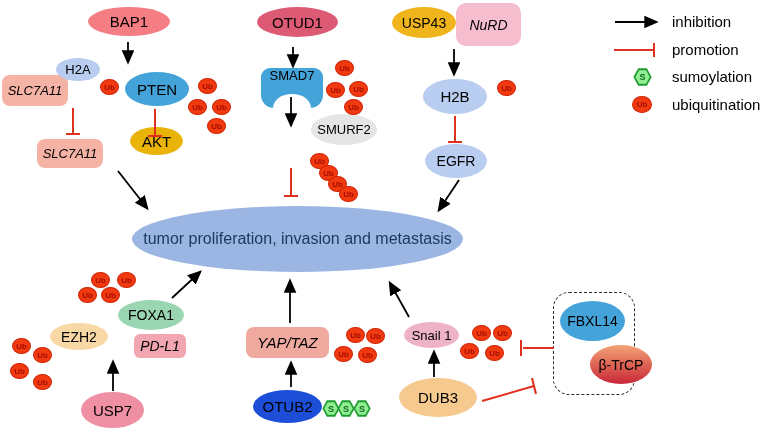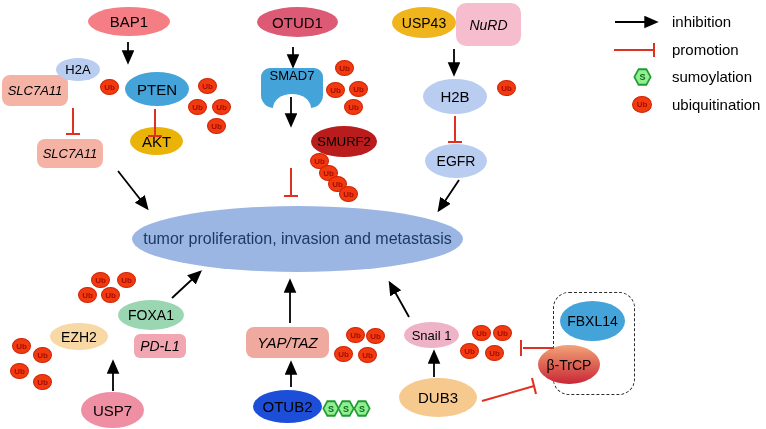--- a/index.html
+++ b/index.html
@@ -41,41 +41,41 @@
 
   <div class="node el fs15" style="left:88px;top:7px;width:82px;height:29px;background:#f57d84">BAP1</div>
   <div class="node el fs13 z3" style="left:56px;top:58px;width:44px;height:23px;background:#b9cdf0">H2A</div>
   <div class="node rr fs13" style="left:2px;top:75px;width:66px;height:31px;background:#f5b3a6">SLC7A11</div>
   <div class="node el fs15" style="left:125px;top:72px;width:64px;height:34px;background:#44a3d9">PTEN</div>
   <div class="node rr fs13" style="left:37px;top:139px;width:66px;height:29px;background:#f5b3a6">SLC7A11</div>
   <div class="node el fs15" style="left:130px;top:127px;width:53px;height:28px;background:#eab308">AKT</div>
 
   <div class="node el fs15" style="left:257px;top:7px;width:81px;height:30px;background:#dd5a74">OTUD1</div>
   <div class="node smad7 fs13" style="left:261px;top:68px;width:62px;height:40px">SMAD7</div>
-  <div class="node el fs13 z3" style="left:311px;top:126px;width:66px;height:31px;background:#b91c1c">SMURF2</div>
+  <div class="node el fs13 z3" style="left:311px;top:114px;width:66px;height:31px;background:#e5e5e5">SMURF2</div>
 
   <div class="node rr fs14" style="left:456px;top:3px;width:65px;height:43px;background:#f5bdcd;border-radius:10px">NuRD</div>
   <div class="node el fs14 z3" style="left:392px;top:7px;width:64px;height:31px;background:#f0b41c">USP43</div>
   <div class="node el fs15" style="left:423px;top:79px;width:64px;height:35px;background:#b9cdf0">H2B</div>
   <div class="node el fs14" style="left:425px;top:144px;width:62px;height:34px;background:#b9cdf0">EGFR</div>
 
   <div class="node el centerNode" style="left:132px;top:206px;width:331px;height:66px">tumor proliferation, invasion and metastasis</div>
 
   <div class="node el fs14" style="left:118px;top:300px;width:66px;height:30px;background:#9bd6b3">FOXA1</div>
   <div class="node el fs14" style="left:50px;top:323px;width:58px;height:27px;background:#f8d9a6">EZH2</div>
   <div class="node rr fs14" style="left:134px;top:334px;width:52px;height:24px;background:#f1a6b2;border-radius:6px">PD-L1</div>
   <div class="node el fs15" style="left:81px;top:392px;width:63px;height:36px;background:#ee8fa4">USP7</div>
 
   <div class="node rr fs15" style="left:246px;top:327px;width:83px;height:31px;background:#efa99e">YAP/TAZ</div>
   <div class="node el fs15" style="left:253px;top:390px;width:69px;height:33px;background:#1d4ed8">OTUB2</div>
   <div class="node el fs13" style="left:404px;top:322px;width:55px;height:26px;background:#efb3c8">Snail 1</div>
   <div class="node el fs15" style="left:399px;top:378px;width:78px;height:39px;background:#f6c98e">DUB3</div>
 
   <div class="node el fs14" style="left:560px;top:301px;width:65px;height:40px;background:#44a3d9">FBXL14</div>
-  <div class="node el fs14 btrcp" style="left:538px;top:345px;width:62px;height:39px">β-TrCP</div>
+  <div class="node el fs14 btrcp" style="left:590px;top:345px;width:62px;height:39px">β-TrCP</div>
 
   <div class="ub" style="left:100px;top:79px">Ub</div>
   <div class="ub" style="left:198px;top:78px">Ub</div>
   <div class="ub" style="left:188px;top:99px">Ub</div>
   <div class="ub" style="left:212px;top:99px">Ub</div>
   <div class="ub" style="left:207px;top:118px">Ub</div>
   <div class="ub" style="left:335px;top:60px">Ub</div>
   <div class="ub" style="left:326px;top:82px">Ub</div>
   <div class="ub" style="left:349px;top:81px">Ub</div>
   <div class="ub" style="left:344px;top:99px">Ub</div>

